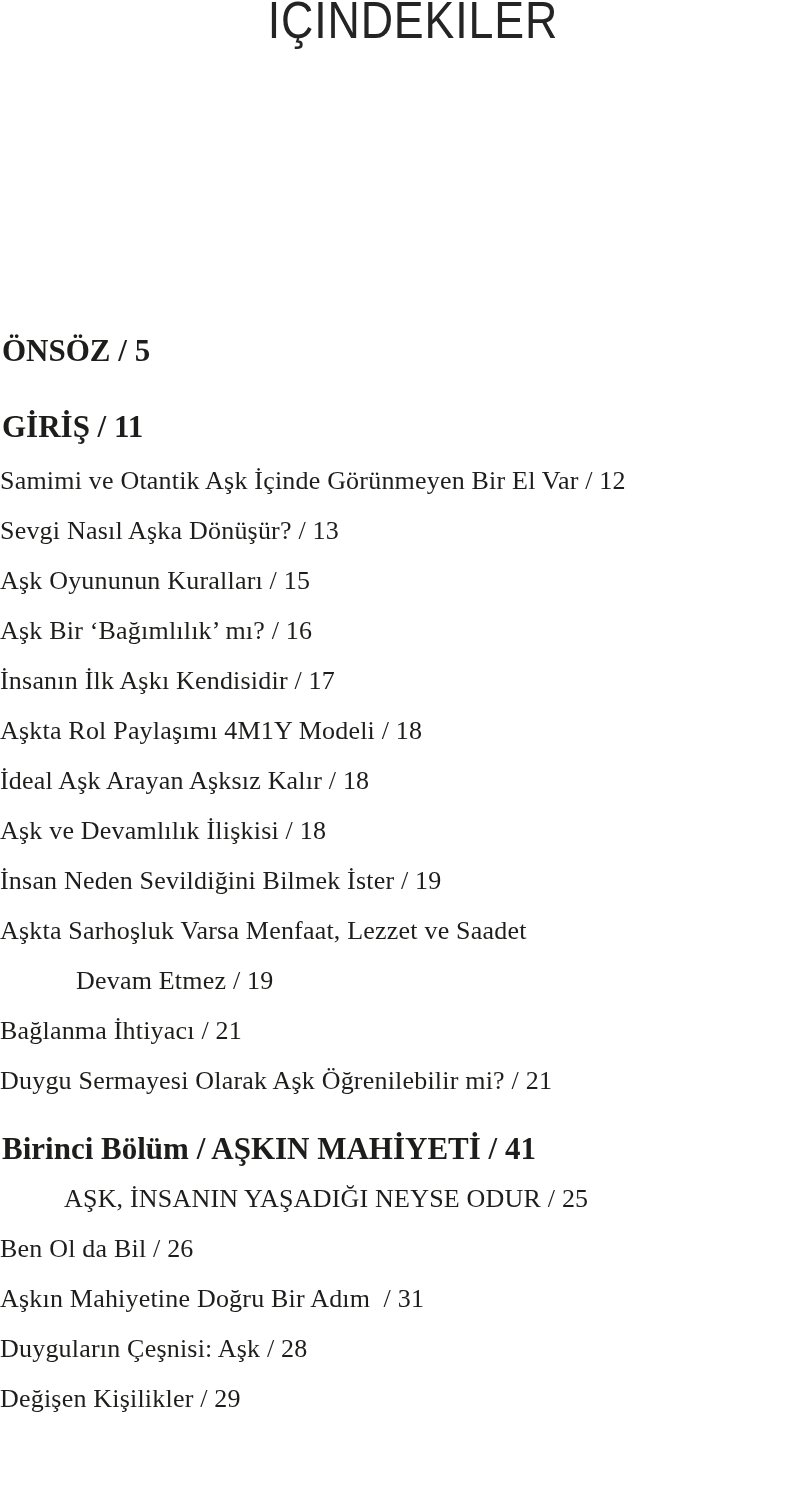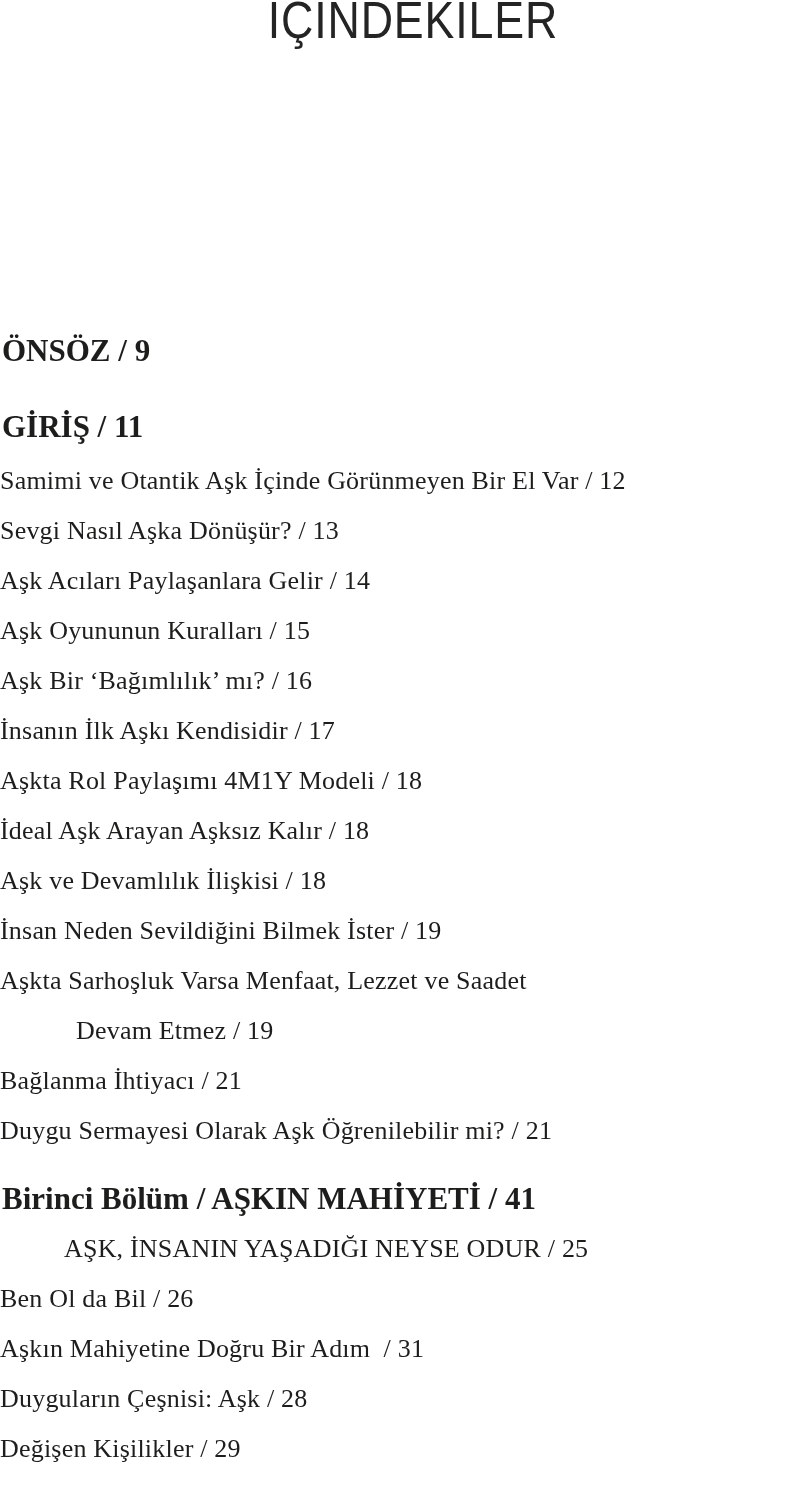--- a/index.html
+++ b/index.html
@@ -44,25 +44,24 @@
   .gap-lg{margin-top:26px;}
   .gap-sm{margin-top:4px;}
   .gap-md{margin-top:18px;}
 </style>
 </head>
 <body>
 
 <div class="page-title">İÇİNDEKİLER</div>
 
 <div class="toc">
-  <div class="row lvl0 bold">ÖNSÖZ / 9</div>
+  <div class="row lvl0 bold">ÖNSÖZ / 5</div>
   <div class="row lvl0 bold gap-lg">GİRİŞ / 11</div>
   <div class="row lvl2 gap-sm">Samimi ve Otantik Aşk İçinde Görünmeyen Bir El Var / 12</div>
   <div class="row lvl2">Sevgi Nasıl Aşka Dönüşür? / 13</div>
-  <div class="row lvl2">Aşk Acıları Paylaşanlara Gelir / 14</div>
   <div class="row lvl2">Aşk Oyununun Kuralları / 15</div>
   <div class="row lvl2">Aşk Bir ‘Bağımlılık’ mı? / 16</div>
   <div class="row lvl2">İnsanın İlk Aşkı Kendisidir / 17</div>
   <div class="row lvl2">Aşkta Rol Paylaşımı 4M1Y Modeli / 18</div>
   <div class="row lvl2">İdeal Aşk Arayan Aşksız Kalır / 18</div>
   <div class="row lvl2">Aşk ve Devamlılık İlişkisi / 18</div>
   <div class="row lvl2">İnsan Neden Sevildiğini Bilmek İster / 19</div>
   <div class="row lvl2">Aşkta Sarhoşluk Varsa Menfaat, Lezzet ve Saadet</div>
   <div class="row lvl3">Devam Etmez / 19</div>
   <div class="row lvl2">Bağlanma İhtiyacı / 21</div>

